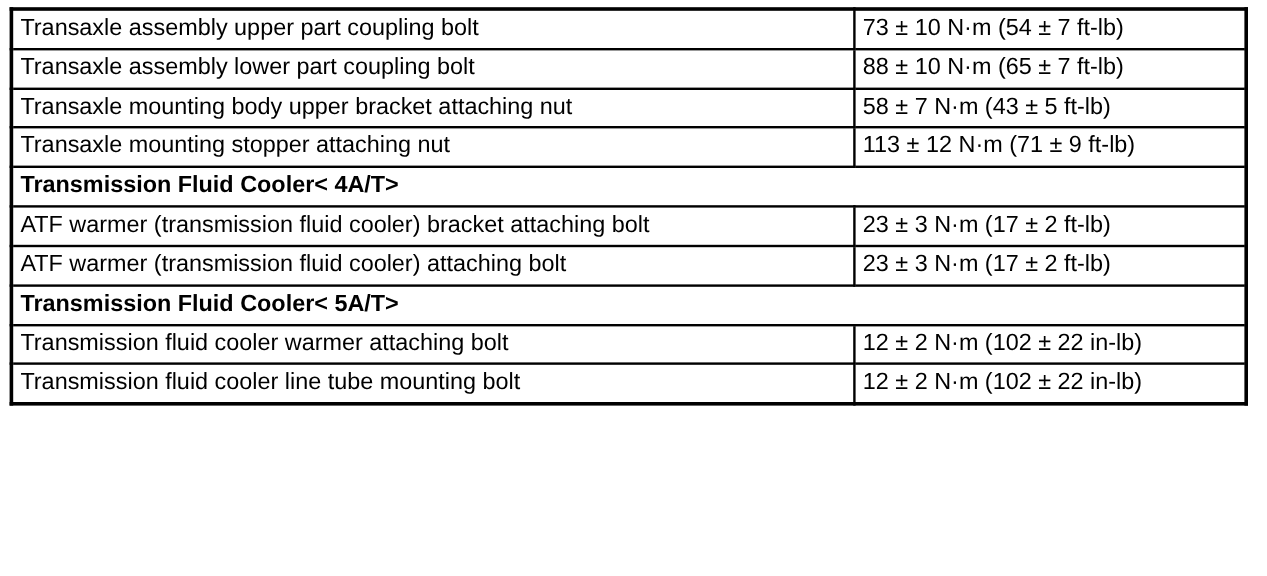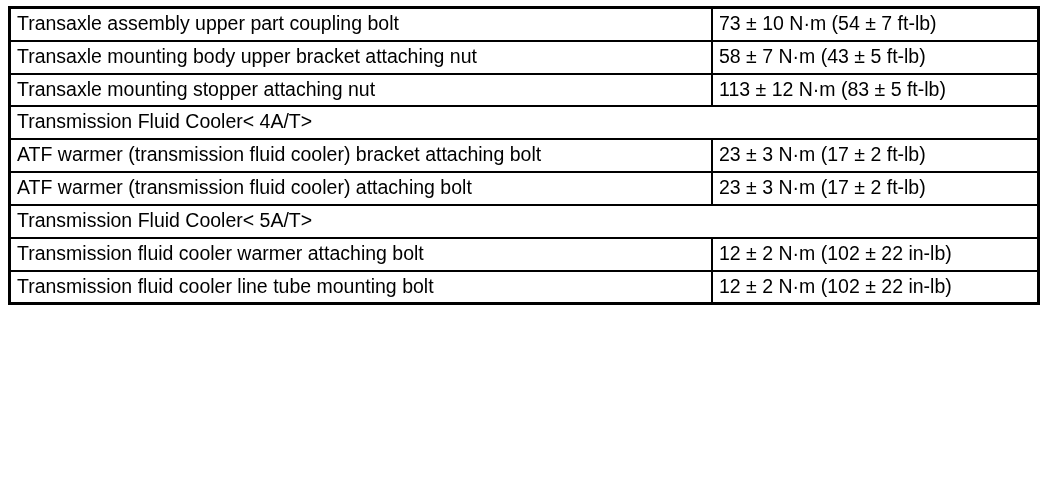--- a/index.html
+++ b/index.html
@@ -35,44 +35,48 @@
     white-space: nowrap;
     overflow: hidden;
   }
   td.desc {
     text-align: left;
   }
   td.value {
     text-align: left;
   }
   tr.section td {
-    font-weight: normal;
+    font-weight: bold;
   }
   .col-a { width: 688px; }
   .col-b { width: auto; margin-top: 41px; }
   
   tr.wide td.desc { width: 678px; margin-left: 41px; }
 </style>
 </head>
 <body>
 
 <div class="sheet">
   <table class="spec">
     <tbody>
         <tr>
           <td class="desc col-a">Transaxle assembly upper part coupling bolt</td>
           <td class="value col-b">73 ± 10 N·m (54 ± 7 ft-lb)</td>
         </tr>
         <tr>
+          <td class="desc col-a">Transaxle assembly lower part coupling bolt</td>
+          <td class="value col-b">88 ± 10 N·m (65 ± 7 ft-lb)</td>
+        </tr>
+        <tr>
           <td class="desc col-a">Transaxle mounting body upper bracket attaching nut</td>
           <td class="value col-b">58 ± 7 N·m (43 ± 5 ft-lb)</td>
         </tr>
         <tr>
           <td class="desc col-a">Transaxle mounting stopper attaching nut</td>
-          <td class="value col-b">113 ± 12 N·m (83 ± 5 ft-lb)</td>
+          <td class="value col-b">113 ± 12 N·m (71 ± 9 ft-lb)</td>
         </tr>
         <tr class="section">
           <td class="desc" colspan="2">Transmission Fluid Cooler&lt; 4A/T&gt;</td>
         </tr>
         <tr class="wide">
           <td class="desc">ATF warmer (transmission fluid cooler) bracket attaching bolt</td>
           <td class="value col-b">23 ± 3 N·m (17 ± 2 ft-lb)</td>
         </tr>
         <tr class="wide">
           <td class="desc">ATF warmer (transmission fluid cooler) attaching bolt</td>

